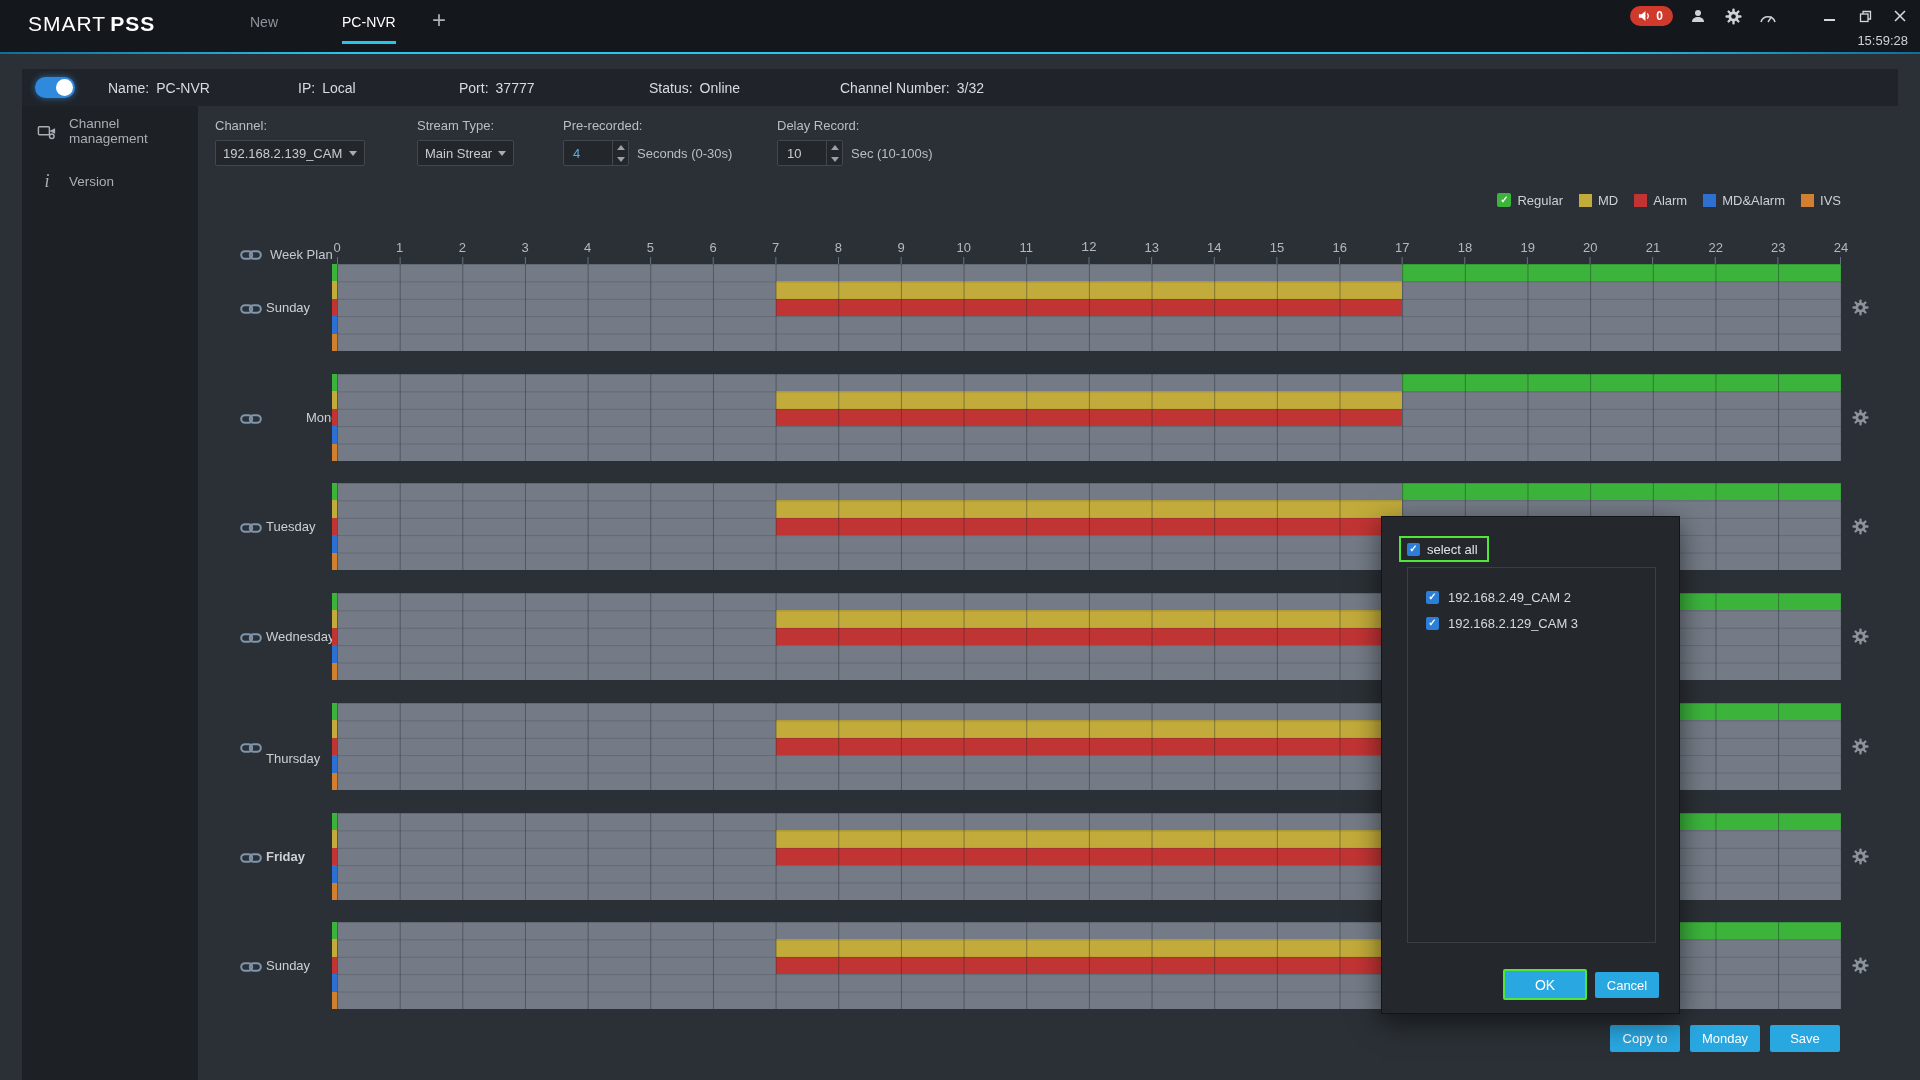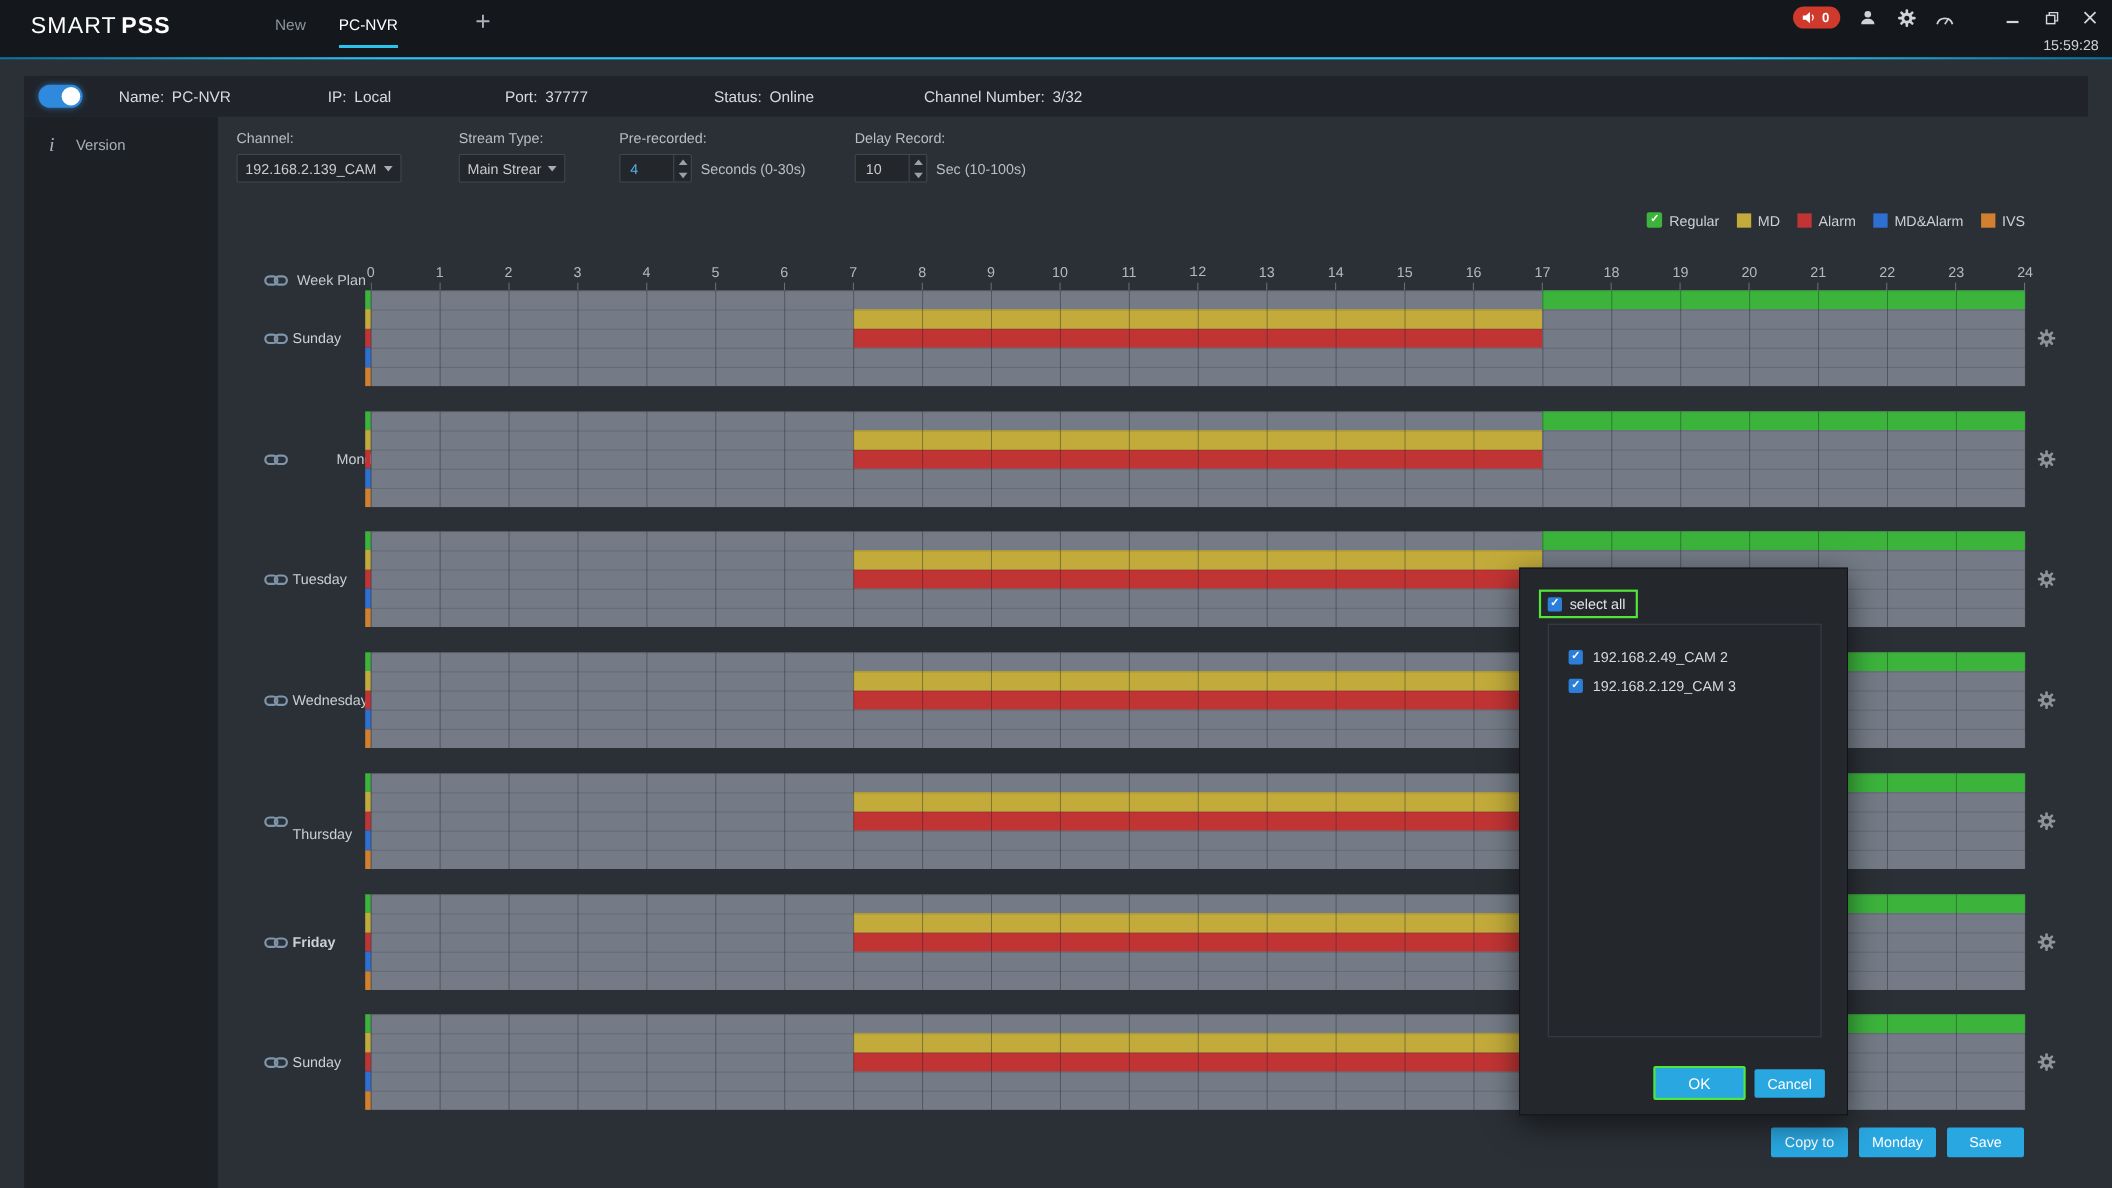--- a/index.html
+++ b/index.html
@@ -6,21 +6,21 @@
   *{box-sizing:border-box;}
   #app{position:relative;width:1920px;height:1080px;overflow:hidden;background:#2b3036;
        font-family:"Liberation Sans",sans-serif;color:#d2d6da;}
 
   
   .titlebar{position:absolute;left:0;top:0;width:1920px;height:54px;background:#14171b;}
   .accent-line{position:absolute;left:0;top:52px;width:100%;height:2px;
     background:linear-gradient(to right,#0d6f99,#2cc4f0 18%,#2cc4f0 82%,#0d6f99);}
   .logo{position:absolute;left:28px;top:12px;font-size:21px;color:#fff;letter-spacing:1px;}
   .logo-a{font-weight:400;} .logo-b{font-weight:700;margin-left:4px;}
-  .tabs{position:absolute;left:250px;top:0;height:44px;display:flex;gap:30px;}
+  .tabs{position:absolute;left:250px;top:0;height:44px;display:flex;gap:64px;}
   .tab{padding-top:14px;height:44px;font-size:14px;color:#8d949b;cursor:default;}
   .tab.active{color:#fff;box-shadow:inset 0 -3px 0 #29c3ec;}
   .add-tab{position:absolute;left:432px;top:8px;font-size:24px;color:#aab0b6;line-height:24px;}
   .top-icons{position:absolute;right:10px;top:6px;display:flex;align-items:center;gap:15px;}
   .alarm-badge{display:flex;align-items:center;gap:5px;background:#cf3a2c;border-radius:10px;
     height:20px;padding:0 10px 0 8px;color:#fff;font-size:12px;font-weight:bold;}
   .tb-icon{display:flex;align-items:center;justify-content:center;width:20px;height:20px;}
   .win-gap{width:12px;}
   .clock{position:absolute;right:12px;top:33px;font-size:13px;color:#ced2d6;}
 
@@ -199,20 +199,30 @@
         <span>Status:</span>
         <span>Online</span>
       </div>
     <div class="dv" style="left:818px">
         <span>Channel Number:</span>
         <span>3/32</span>
       </div>
   </div>
 
   <div class="sidebar" id="sidebar">
+      <div class="side-item">
+        <div class="side-icon">
+          <svg width="20" height="18" viewBox="0 0 21 18" fill="none" stroke="currentColor" stroke-width="1.5">
+            <rect x="1.5" y="4.5" width="11.5" height="8.5" rx="1"></rect>
+            <path d="M13 9l6-3v6z" fill="currentColor" stroke="none"></path>
+            <circle cx="15.5" cy="14.5" r="2.4"></circle>
+          </svg>
+        </div>
+        <span>Channel management</span>
+      </div>
       <div class="side-item">
         <div class="side-icon">
           <span style="font-family:'Liberation Serif',serif;font-style:italic;font-size:18px;line-height:1;">i</span>
         </div>
         <span>Version</span>
       </div>
     </div>
 
   <div class="form-label" style="left:215px">Channel:</div>
   <div class="dropdown" style="left:215px;width:150px">

